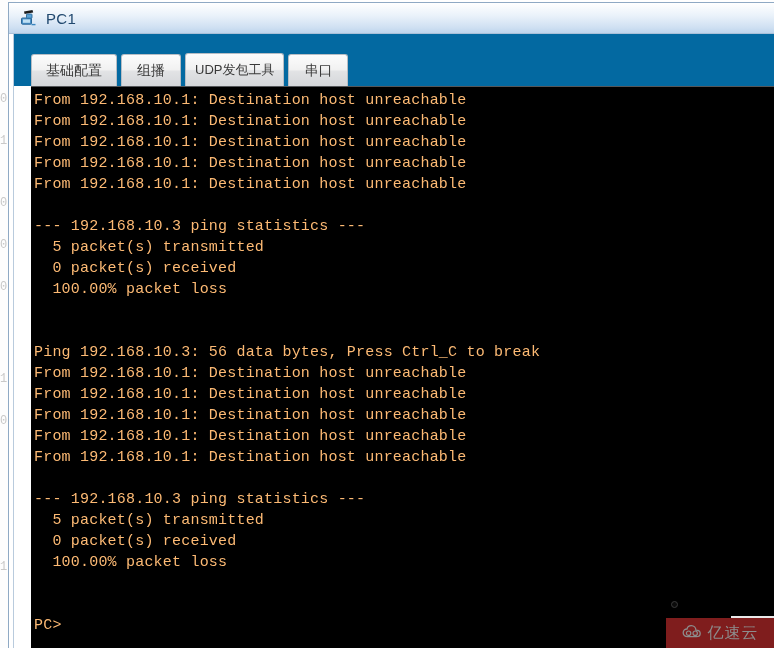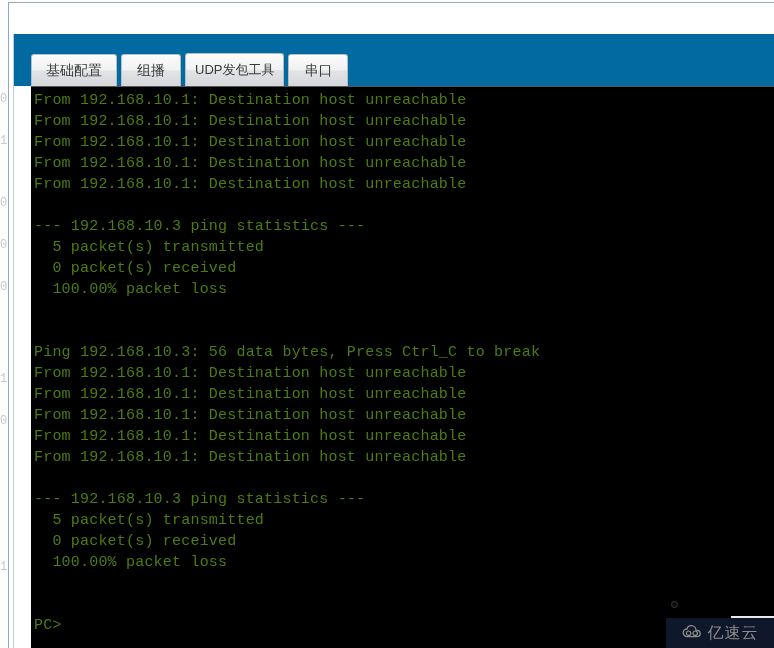--- a/index.html
+++ b/index.html
@@ -132,21 +132,21 @@
     overflow: hidden;
     border-top: 1px solid #55575a;
   }
   .term-inner {
     padding: 3px 0 0 3px;
   }
   .line {
     font-family: "Liberation Mono", "DejaVu Sans Mono", monospace;
     font-size: 15px;
     line-height: 21px;
-    color: #4d7c0f;
+    color: #fdba74;
     white-space: pre;
     letter-spacing: .2px;
     height: 21px;
   }
   .line.blank { color: transparent; }
 
   
   .caret {
     position: absolute;
     right: 0px;
@@ -156,21 +156,21 @@
     background: #e9e9e9;
   }
 
   
   .watermark {
     position: absolute;
     right: 0px;
     bottom: 0px;
     width: 108px;
     height: 30px;
-    background: #0f172a;
+    background: #7f1d1d;
     display: flex;
     align-items: center;
     justify-content: center;
     gap: 4px;
   }
   .watermark .wm-text {
     font-size: 16px;
     color: #8d8d8d;
     letter-spacing: 1px;
   }
@@ -196,20 +196,32 @@
     <div class="ghost" style="top:196px">0</div>
     <div class="ghost" style="top:238px">0</div>
     <div class="ghost" style="top:280px">0</div>
     <div class="ghost" style="top:372px">1</div>
     <div class="ghost" style="top:414px">0</div>
     <div class="ghost" style="top:560px">1</div>
   </div>
 
   <div class="window">
 
+    <div class="titlebar">
+      <span class="title-icon">
+        <svg width="20" height="20" viewBox="0 0 20 20">
+          <rect x="2.5" y="10" width="10" height="6.2" rx="1" fill="#4a90c8" stroke="#2a6899" stroke-width="1"></rect>
+          <rect x="4" y="11.4" width="7" height="3.4" fill="#bfe0f4"></rect>
+          <path d="M5 3.6 L13.5 2 L14.2 4.6 L5.6 6.1 Z" fill="#1d1d1d"></path>
+          <rect x="7.5" y="6" width="5.5" height="4.2" rx="0.8" fill="#5aa3d6" stroke="#2a6899" stroke-width="0.9"></rect>
+          <path d="M12.5 16.6 L16.5 16.6" stroke="#3b86bf" stroke-width="1.4"></path>
+        </svg>
+      </span>
+      <span class="title-text">PC1</span>
+    </div>
 
     <div class="client">
 
       <div class="tabstrip">
         <div class="tab">基础配置</div>
         <div class="tab">组播</div>
         <div class="tab small">UDP发包工具</div>
         <div class="tab">串口</div>
       </div>
 

